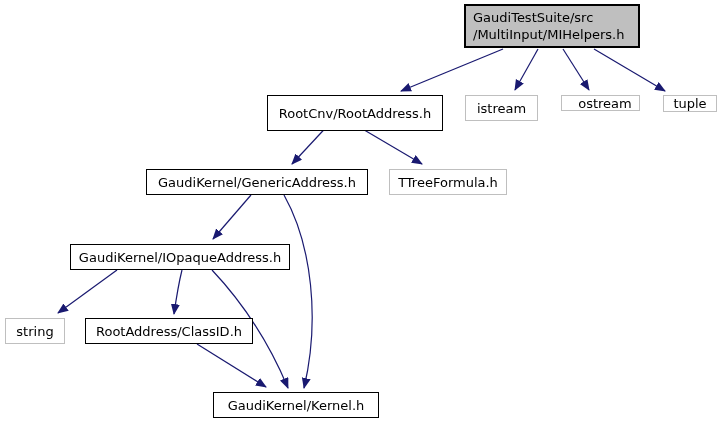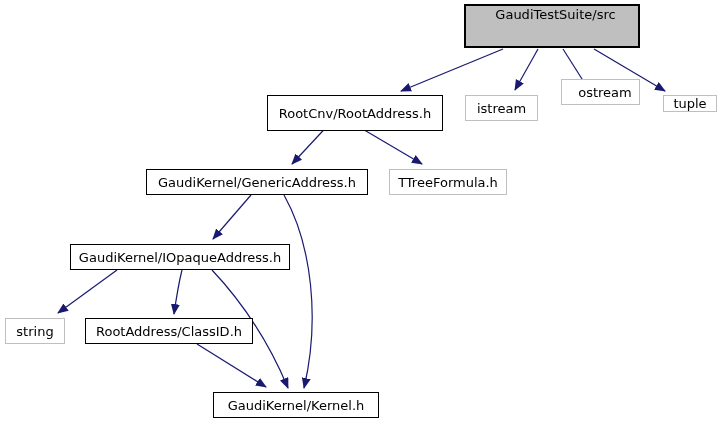--- a/index.html
+++ b/index.html
@@ -30,29 +30,29 @@
     background:var(--node-fill);
     border:1px solid var(--internal-border);
     display:flex;align-items:center;justify-content:center;
     white-space:nowrap;
     cursor:pointer;
   }
   .node.external{border-color:var(--external-border);text-align:right;}
   .node.root{
     background:var(--root-fill);
     border-width:2px;
-    align-items:flex-start;justify-content:center;
+    flex-direction:column;align-items:flex-start;justify-content:center;
     padding-left:7px;line-height:17px;
   }
   .lbl{pointer-events:none;}
   
   #n-mihelpers{left:464px;top:4px;width:176px;height:44px;}
   #n-rootaddress{left:267px;top:95px;width:176px;height:36px;}
   #n-istream{left:465px;top:95px;width:73px;height:26px;}
-  #n-ostream{left:561px;top:79px;width:79px;height:26px;padding-left:9px;}
+  #n-ostream{left:561px;top:95px;width:79px;height:16px;padding-left:9px;}
   #n-tuple{left:663px;top:95px;width:54px;height:17px;}
   #n-genericaddress{left:146px;top:169px;width:222px;height:26px;}
   #n-ttreeformula{left:389px;top:169px;width:118px;height:26px;}
   #n-iopaqueaddress{left:70px;top:244px;width:220px;height:26px;}
   #n-string{left:5px;top:318px;width:60px;height:26px;}
   #n-classid{left:85px;top:318px;width:168px;height:26px;}
   #n-kernel{left:213px;top:392px;width:166px;height:26px;}
 </style>
 </head>
 <body>
@@ -74,20 +74,21 @@
     <path class="edge" d="M251,195 L213,239" marker-end="url(#arrow)"></path>
     <path class="edge" d="M284,195 C312,245 320,320 304,388" marker-end="url(#arrow)"></path>
     <path class="edge" d="M117,270 L58,313" marker-end="url(#arrow)"></path>
     <path class="edge" d="M182,270 C178,286 176,300 174,314" marker-end="url(#arrow)"></path>
     <path class="edge" d="M212,270 C245,305 270,345 288,388" marker-end="url(#arrow)"></path>
     <path class="edge" d="M197,344 L266,387" marker-end="url(#arrow)"></path>
   </svg>
 
   <div class="node root" id="n-mihelpers">
     <span class="lbl">GaudiTestSuite/src</span>
+    <span class="lbl">/MultiInput/MIHelpers.h</span>
   </div>
 
   <div class="node internal" id="n-rootaddress">
     <span class="lbl">RootCnv/RootAddress.h</span>
   </div>
 
   <div class="node external" id="n-istream">
     <span class="lbl">istream</span>
   </div>
 

